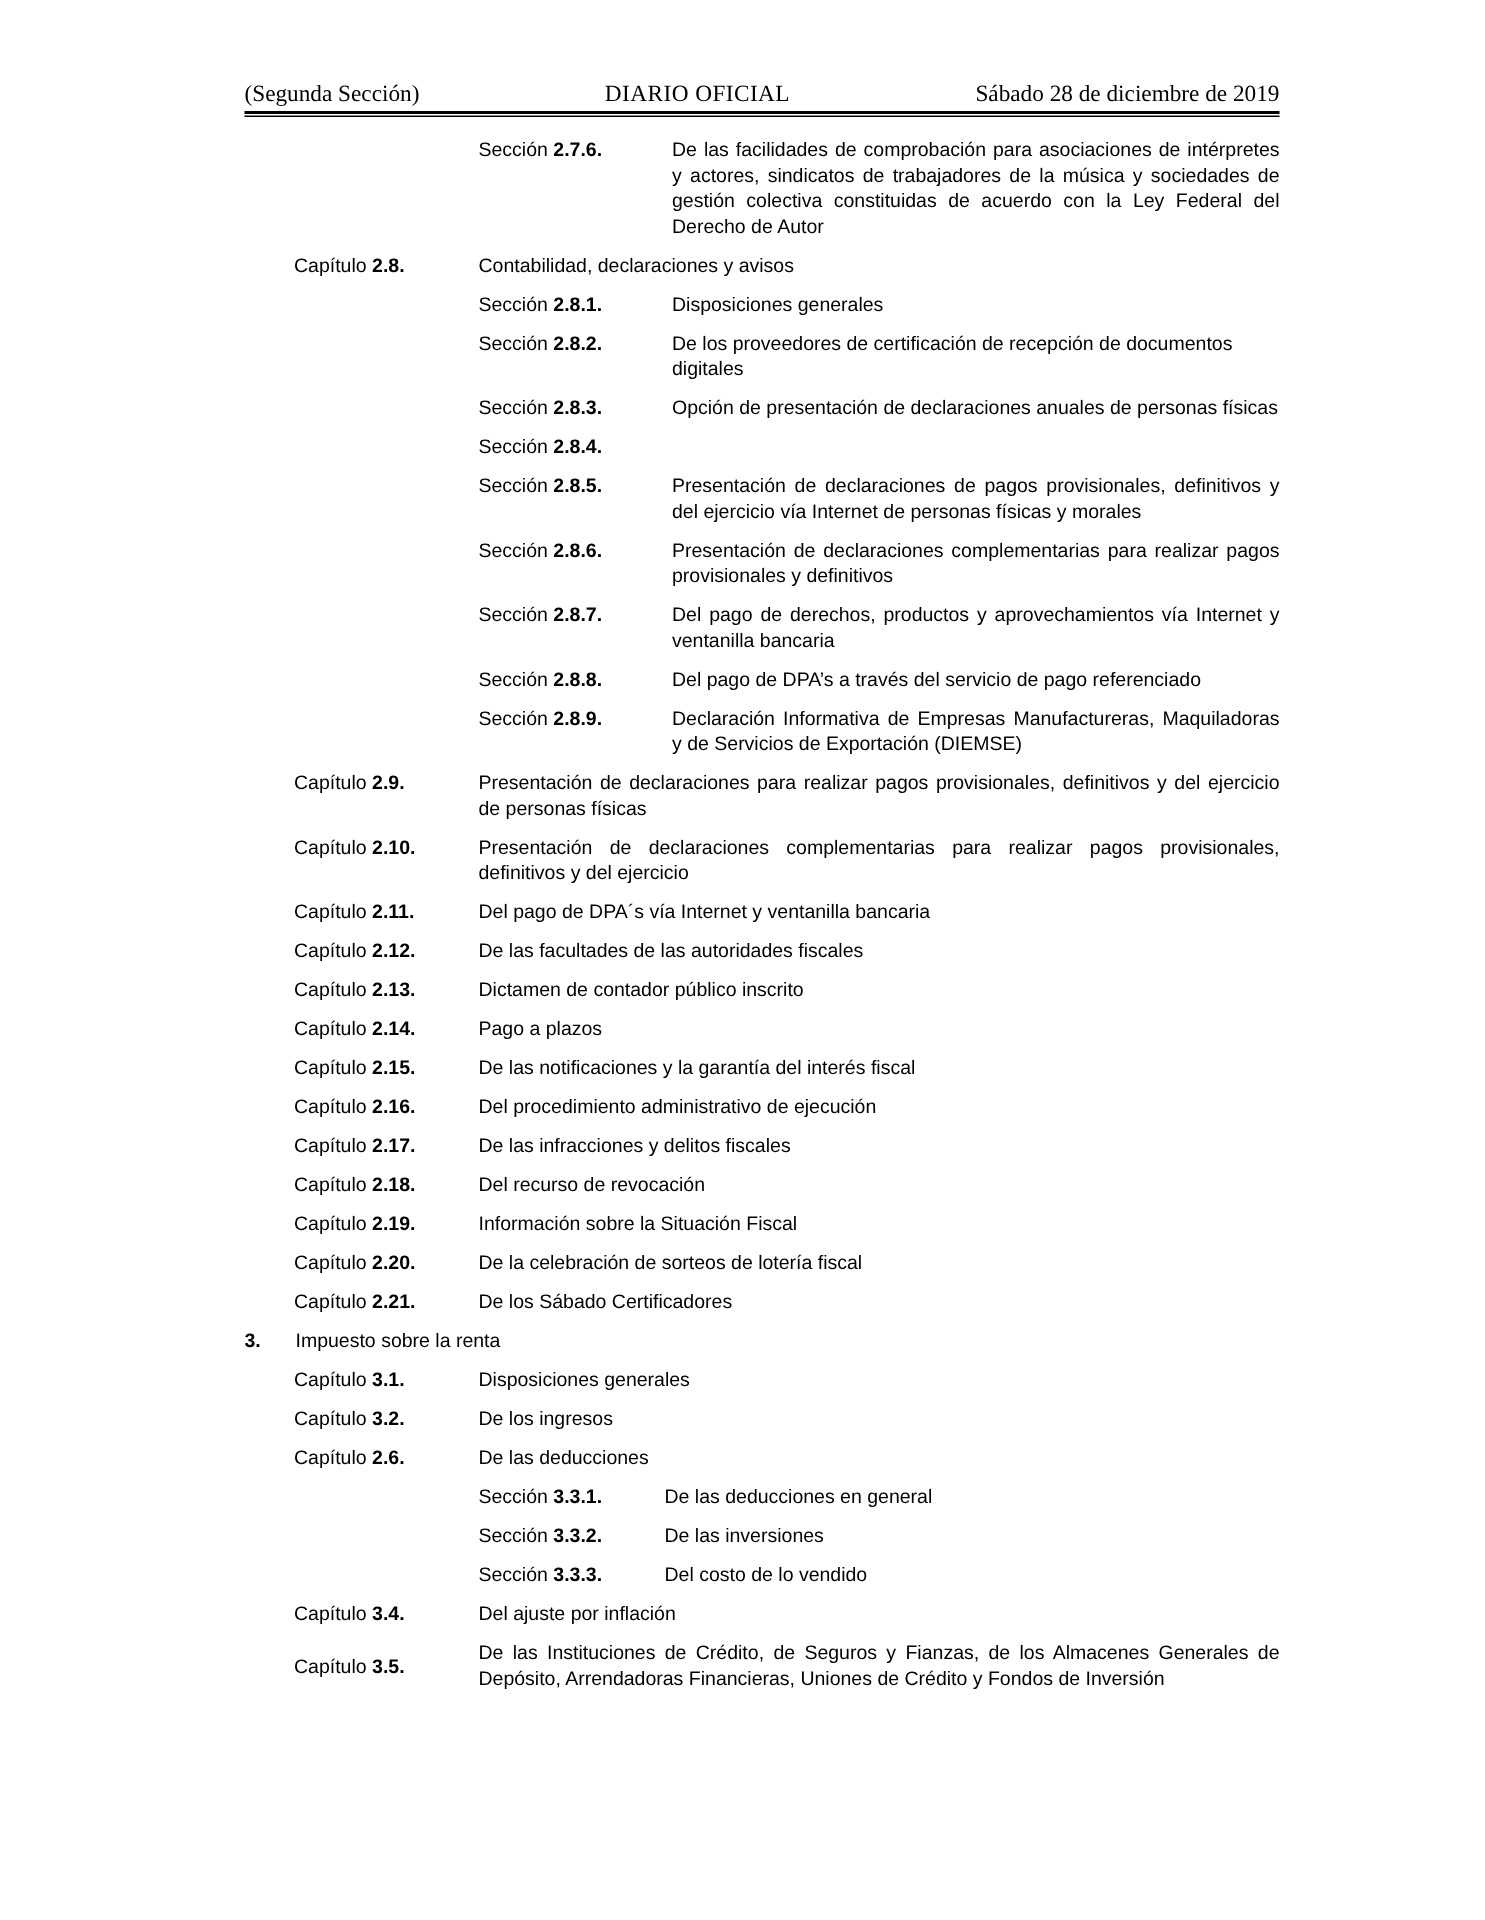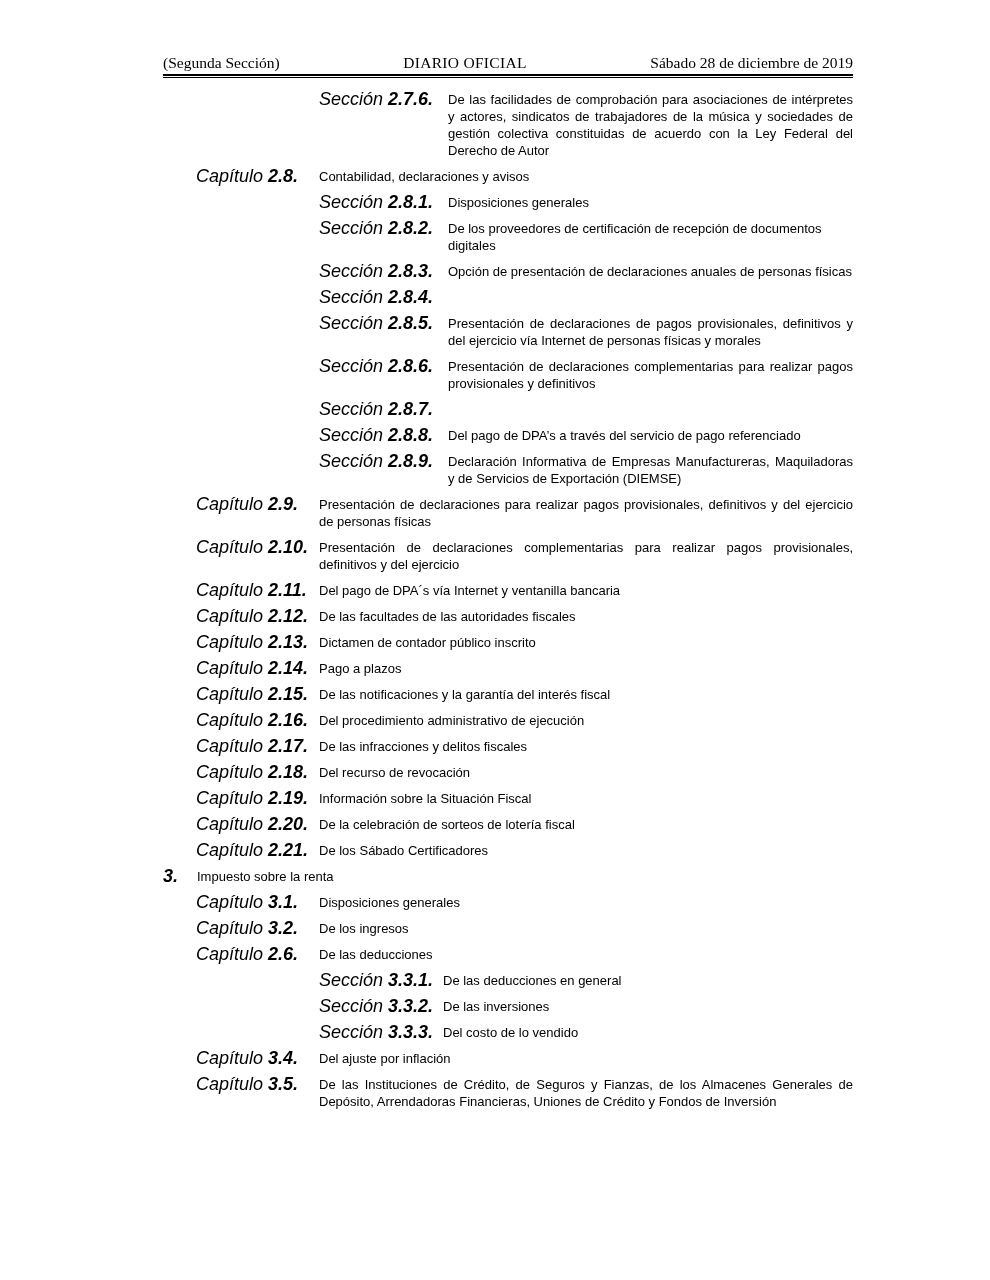--- a/index.html
+++ b/index.html
@@ -52,28 +52,27 @@
     left: 163px;
     top: 91px;
     width: 690px;
   }
 
   .row {
     display: flex;
     align-items: flex-start;
     margin-bottom: 9px;
   }
-  .row:last-child { margin-bottom: 0; }
+  .row:last-child { margin-bottom: 0; align-items: center; }
 
   .label {
     flex: 0 0 auto;
-    font-size: 18px;
+    font-size: 13px;
     line-height: 17px;
     white-space: nowrap;
-    font-style: italic;
   }
   .label b { font-weight: bold; }
 
   .text {
     flex: 1 1 auto;
     font-size: 13px;
     line-height: 17px;
     text-align: justify;
     text-justify: inter-word;
     hyphens: none;
@@ -132,20 +131,21 @@
     <div class="row level-seccion">
       <div class="label"><span>Sección </span><b>2.8.5.</b></div>
       <div class="text">Presentación de declaraciones de pagos provisionales, definitivos y del ejercicio vía Internet de personas físicas y morales</div>
     </div>
     <div class="row level-seccion">
       <div class="label"><span>Sección </span><b>2.8.6.</b></div>
       <div class="text">Presentación de declaraciones complementarias para realizar pagos provisionales y definitivos</div>
     </div>
     <div class="row level-seccion">
       <div class="label"><span>Sección </span><b>2.8.7.</b></div>
+      <div class="text">Del pago de derechos, productos y aprovechamientos vía Internet y ventanilla bancaria</div>
     </div>
     <div class="row level-seccion">
       <div class="label"><span>Sección </span><b>2.8.8.</b></div>
       <div class="text nojustify">Del pago de DPA’s a través del servicio de pago referenciado</div>
     </div>
     <div class="row level-seccion">
       <div class="label"><span>Sección </span><b>2.8.9.</b></div>
       <div class="text">Declaración Informativa de Empresas Manufactureras, Maquiladoras y de Servicios de Exportación (DIEMSE)</div>
     </div>
     <div class="row level-capitulo">

